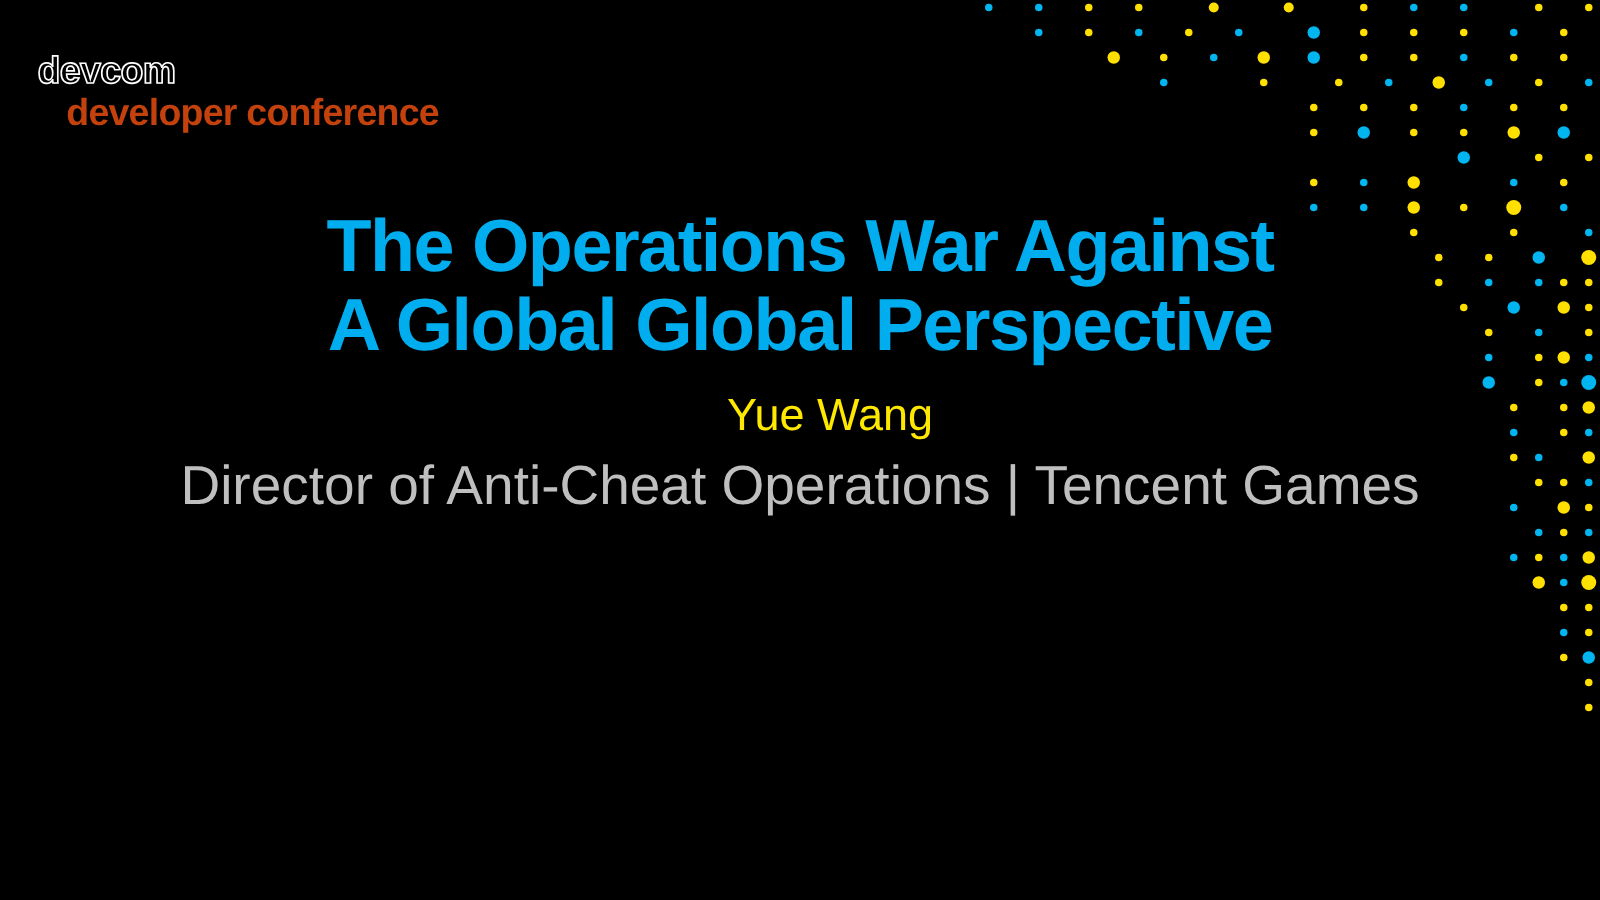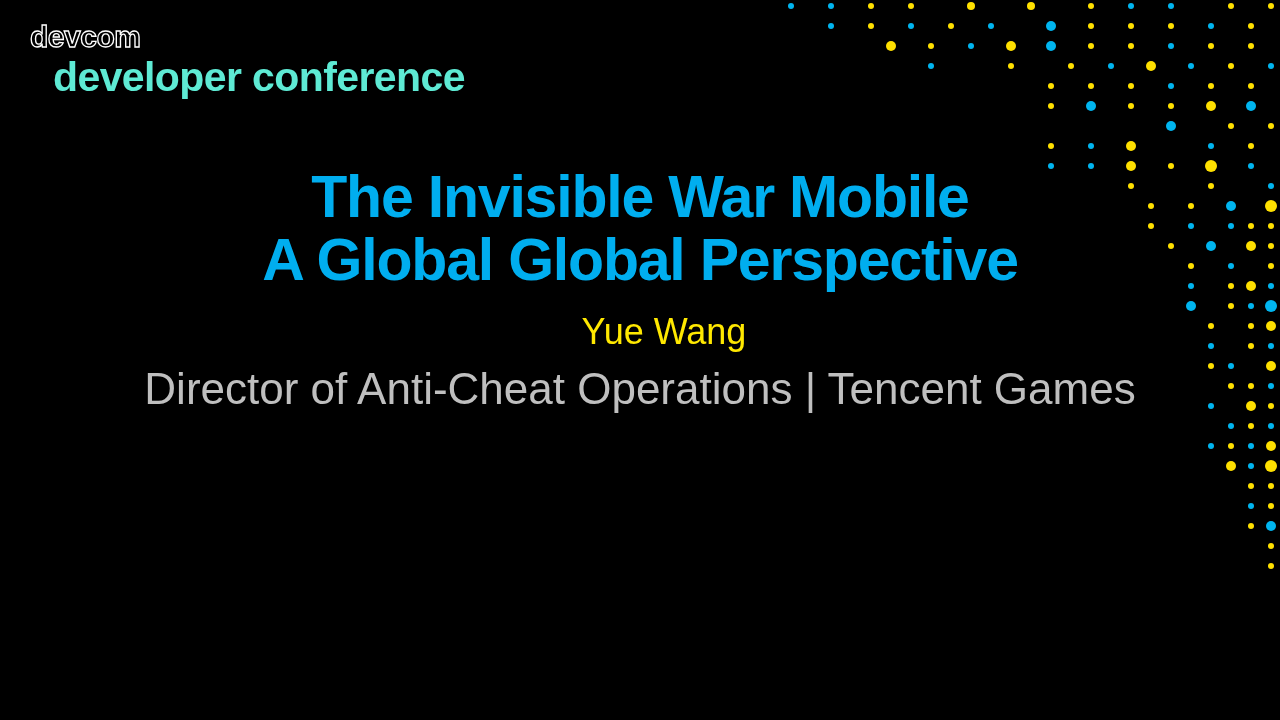--- a/index.html
+++ b/index.html
@@ -33,30 +33,31 @@
   .logo-devcom {
     font-size:30px;
     font-weight:700;
     letter-spacing:-0.5px;
     line-height:1;
     color:transparent;
     -webkit-text-stroke:1.3px #ffffff;
     text-shadow:none;
     display:block;
     font-family:"Liberation Sans", sans-serif;
+    margin-top:20px;
   }
   .logo-devconf {
     display:block;
     margin-left:23px;
     margin-top:3px;
-    font-size:41px;
+    font-size:30px;
     font-weight:700;
     letter-spacing:-0.6px;
     line-height:1.08;
-    color:#5eead4;
+    color:#c2410c;
     font-family:"Liberation Sans", sans-serif;
   }
 
   
   #content {
     position:absolute;
     left:0; top:0;
     width:1280px;
     text-align:center;
     z-index:4;
@@ -229,21 +230,21 @@
   </div>
 
   <div id="logo">
     <span class="logo-devcom">devcom</span>
     <span class="logo-devconf">developer conference</span>
   </div>
 
   <div id="content">
 
     <div id="title">
-      <span class="tline">The Invisible War Mobile</span>
+      <span class="tline">The Operations War Against</span>
       <span class="tline">A Global Global Perspective</span>
     </div>
 
     <div id="speaker-name">Yue Wang</div>
     <div id="speaker-role">Director of Anti-Cheat Operations | Tencent Games</div>
 
   </div>
 
 </div>
 

